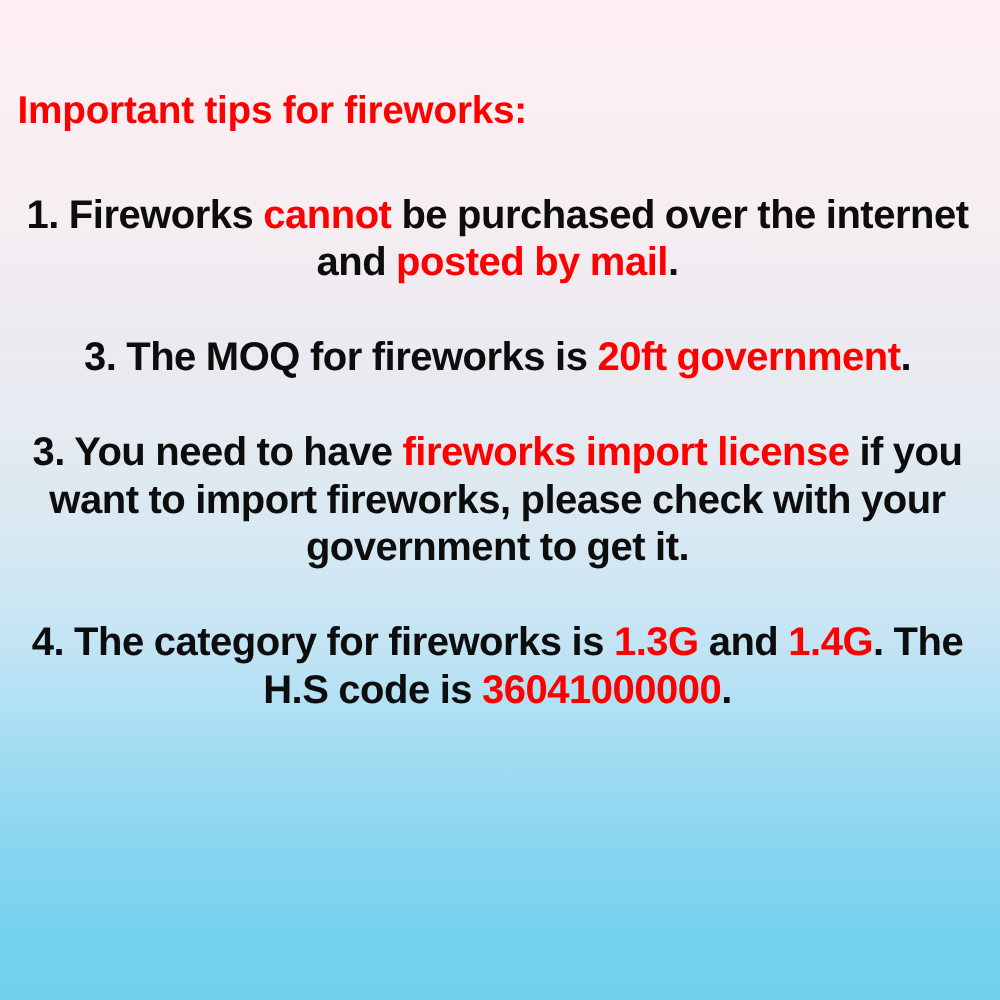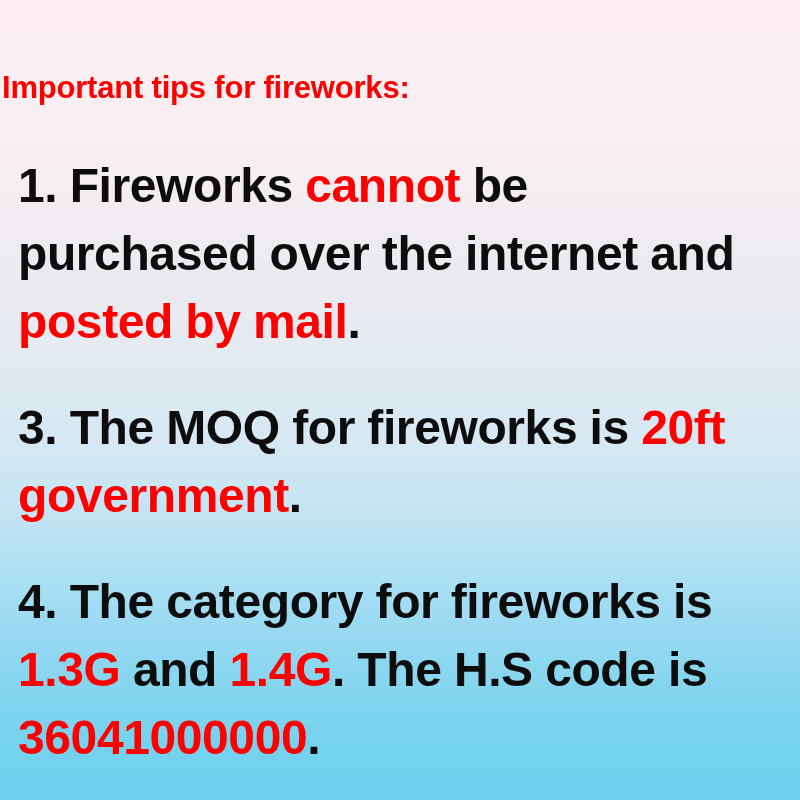--- a/index.html
+++ b/index.html
@@ -34,21 +34,21 @@
       #84d5ef 86%,
       #74d2ee 94%,
       #6fd1ee 100%
     );
     padding: 0 18px;
     overflow: hidden;
   }
 
   .title {
     position: absolute;
-    left: 2px;
+    left: 14px;
     top: 70px;
     margin: 0;
     font-size: 31px;
     font-weight: bold;
     line-height: 36px;
     color: #ff0000;
     white-space: nowrap;
     letter-spacing: -0.2px;
   }
 
@@ -56,27 +56,28 @@
     position: absolute;
     left: 18px;
     top: 152px;
     width: 760px;
     margin: 0;
     padding: 0;
     list-style: none;
   }
 
   .tip {
-    font-size: 48px;
+    font-size: 32px;
     font-weight: bold;
-    line-height: 68px;
+    line-height: 38px;
     color: #0d0d0d;
     letter-spacing: -0.4px;
     margin: 0 0 38px 0;
     word-spacing: -0.5px;
+    text-align: center;
   }
 
   .tip:last-child {
     margin-bottom: 16px;
   }
 
   .hl {
     color: #ff0000;
   }
 
@@ -87,16 +88,17 @@
 </head>
 <body>
 
 <div id="poster">
 
   <h1 class="title">Important tips for fireworks:</h1>
 
   <div class="tips">
     <p class="tip"><span class="seg">1. Fireworks </span><span class="hl">cannot</span><span class="seg"> be purchased over the internet and </span><span class="hl">posted by mail</span><span class="seg">.</span></p>
     <p class="tip"><span class="seg">3. The MOQ for fireworks is </span><span class="hl">20ft government</span><span class="seg">.</span></p>
+    <p class="tip"><span class="seg">3. You need to have </span><span class="hl">fireworks import license</span><span class="seg"> if you want to import fireworks, please check with your government to get it.</span></p>
     <p class="tip"><span class="seg">4. The category for fireworks is </span><span class="hl">1.3G</span><span class="seg"> and </span><span class="hl">1.4G</span><span class="seg">. The H.S code is </span><span class="hl">36041000000</span><span class="seg">.</span></p>
   </div>
 
 </div>
 
 </body></html>

